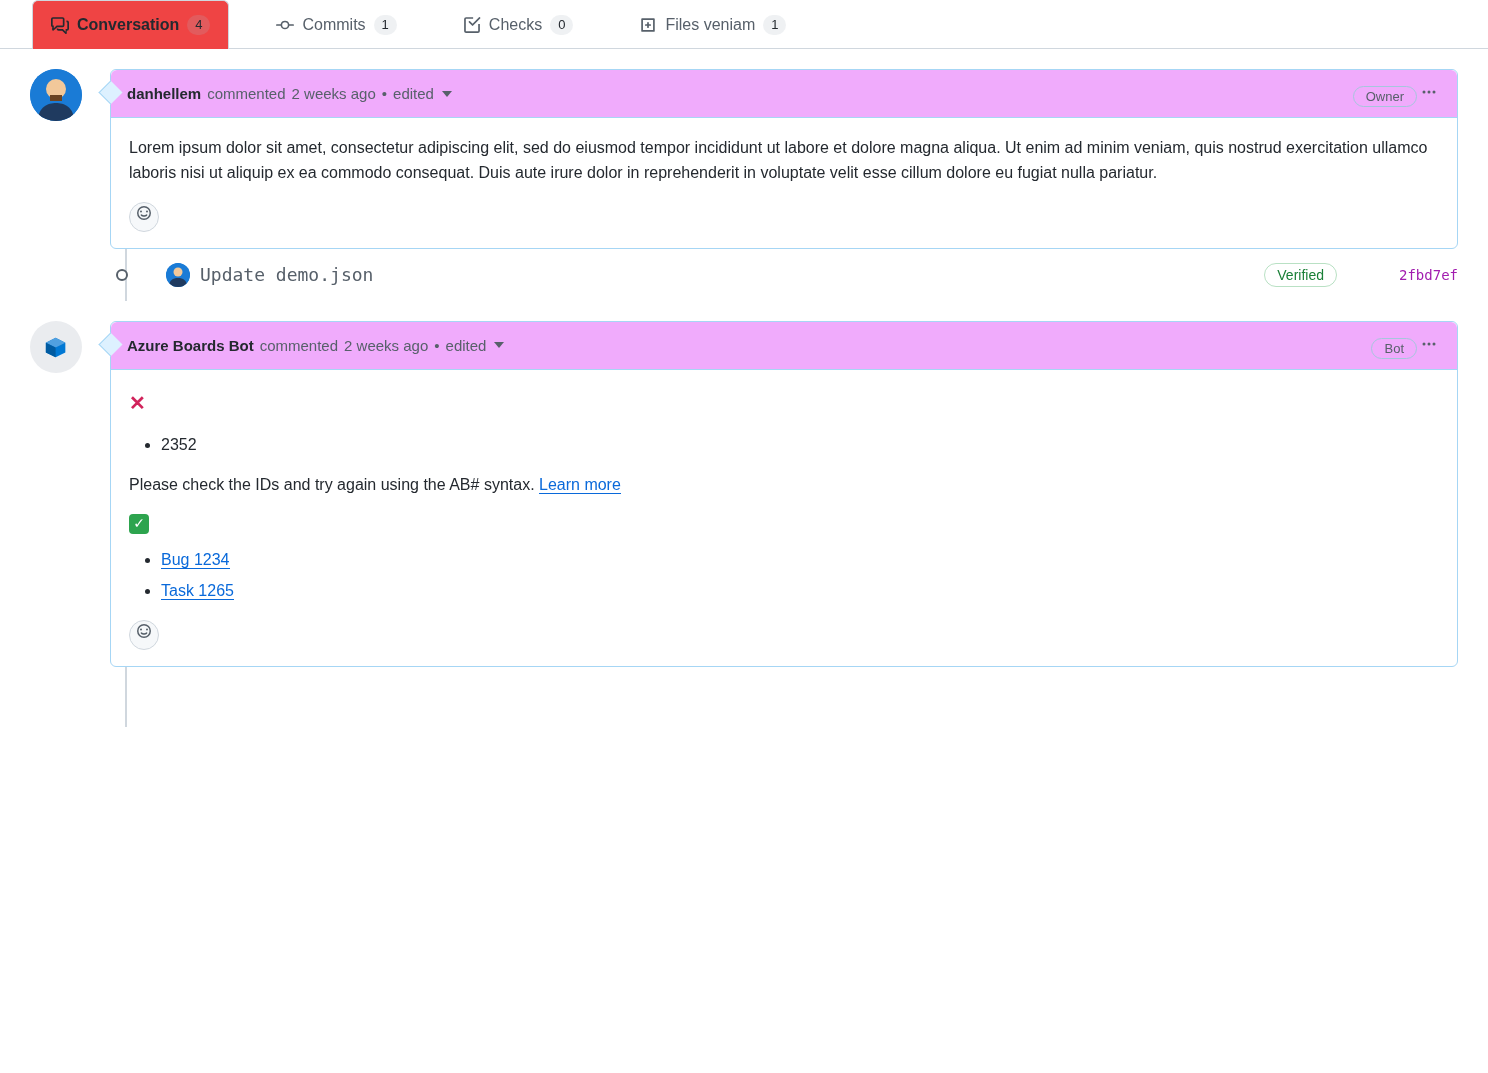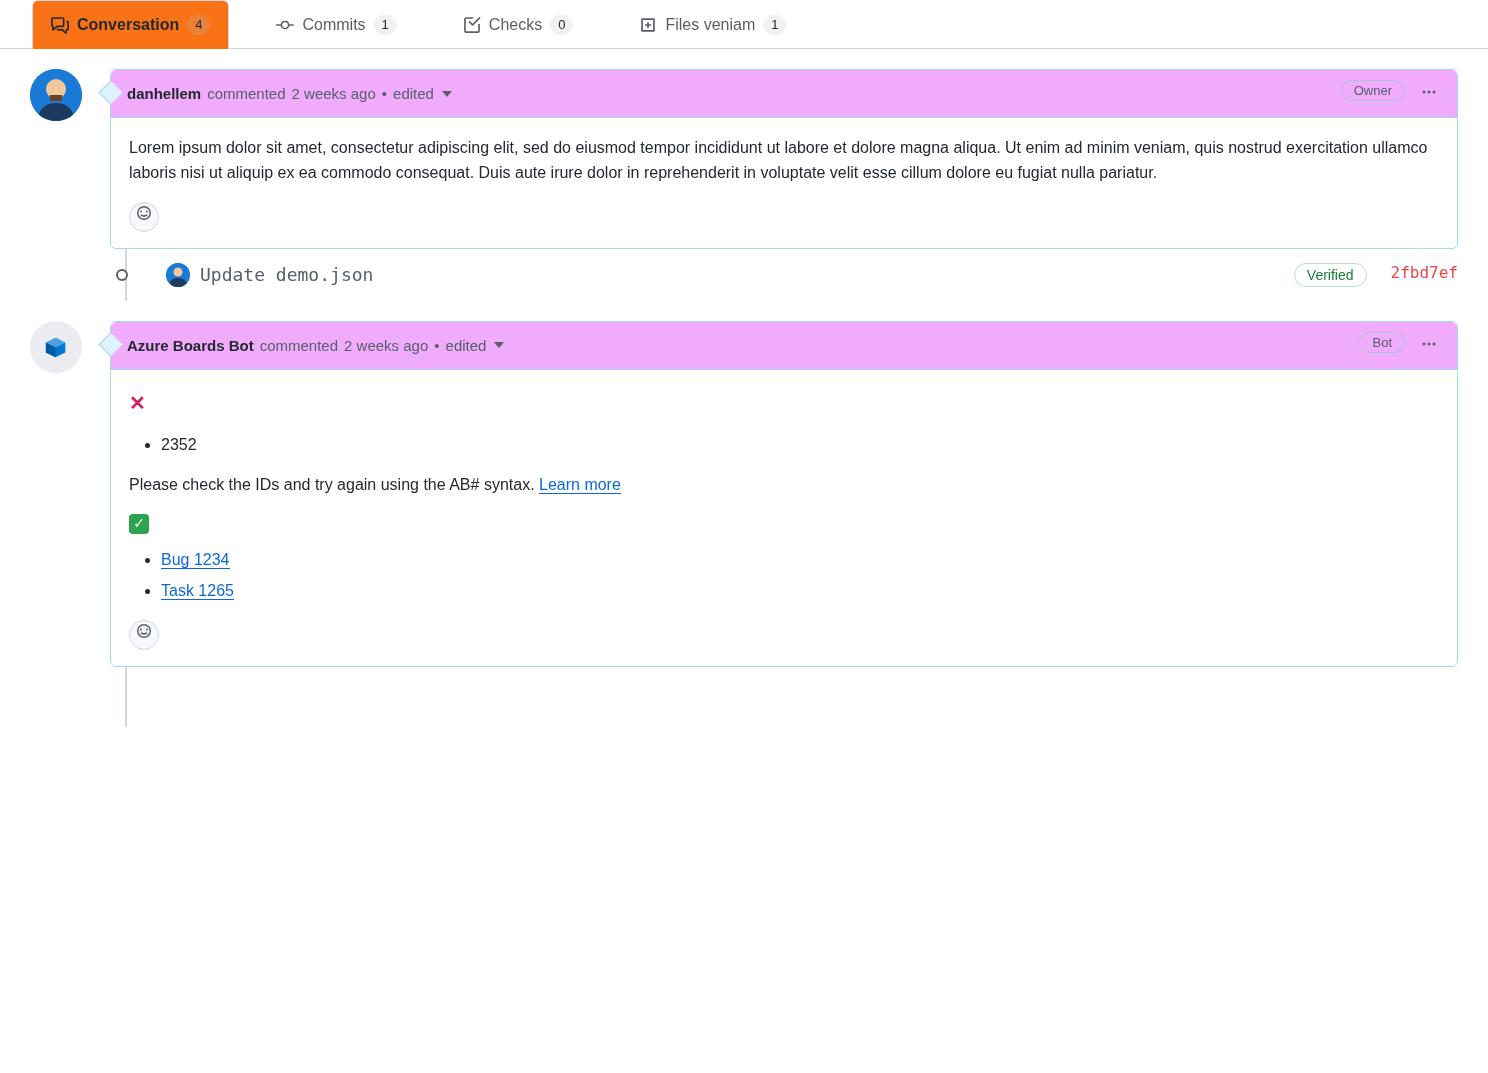--- a/index.html
+++ b/index.html
@@ -28,21 +28,21 @@
     cursor: pointer;
     border: 1px solid transparent;
     border-bottom: none;
     border-radius: 6px 6px 0 0;
     margin-bottom: -1px;
   }
   .tab.active {
     color: #24292f;
     font-weight: 600;
     border-color: #d0d7de;
-    background: #f97316;
+    background: #ef4444;
   }
   .tab .counter {
     background: #afb8c133;
     border-radius: 10px;
     padding: 0 8px;
     font-size: 13px;
     color: #24292f;
     min-width: 20px;
     text-align: center;
     line-height: 20px;
@@ -91,21 +91,21 @@
     border-radius: 6px 6px 0 0;
     padding: 10px 16px;
     display: flex;
     align-items: center;
     justify-content: space-between;
     color: #57606a;
     font-size: 15px;
   }
   .comment-header .meta { display: flex; align-items: center; gap: 6px; flex-wrap: wrap; }
   .comment-header .author { color: #24292f; font-weight: 600; }
-  .comment-header .right { display: flex; align-items: flex-start; gap: 12px; }
+  .comment-header .right { display: flex; align-items: flex-end; gap: 0; }
   .badge {
     border: 1px solid #a6c6dd;
     border-radius: 2em;
     padding: 2px 12px;
     font-size: 13px;
     color: #57606a;
     background: transparent;
   }
   .kebab { color: #57606a; cursor: pointer; padding: 4px; }
   .caret-down { display: inline-flex; margin-left: 2px; }
@@ -143,29 +143,29 @@
     bottom: 0;
     width: 2px;
     background: #d0d7de;
   }
   .commit-row .mini-avatar {
     width: 24px; height: 24px; border-radius: 50%; background: #1a7bd6;
     display: inline-flex; overflow: hidden; margin-left: 48px; margin-right: 10px;
   }
   .commit-row .mini-avatar svg { width: 100%; height: 100%; }
   .commit-msg { font-family: ui-monospace, SFMono-Regular, Menlo, monospace; color: #57606a; font-size: 18px; }
-  .commit-right { margin-left: auto; display: flex; align-items: flex-start; gap: 24px; }
+  .commit-right { margin-left: auto; display: flex; align-items: center; gap: 24px; }
   .verified-badge {
     border: 1px solid #2da44e55;
     color: #1a7f37;
     border-radius: 2em;
     padding: 3px 12px;
     font-size: 14px;
   }
-  .sha { font-family: ui-monospace, SFMono-Regular, Menlo, monospace; color: #ef4444; font-size: 16px; }
+  .sha { font-family: ui-monospace, SFMono-Regular, Menlo, monospace; color: #a21caf; font-size: 14px; margin-left: 38px; }
 
   .status-line { display: flex; align-items: center; gap: 10px; margin-bottom: 14px; font-size: 16px; }
   .x-icon { color: #d1235b; font-weight: 700; font-size: 20px; }
   .check-icon {
     width: 20px; height: 20px; background: #2da44e; color: #ffffff;
     border-radius: 4px; display: inline-flex; align-items: center; justify-content: center;
     font-size: 14px;
   }
   .vline-container { position: relative; }
 </style>

